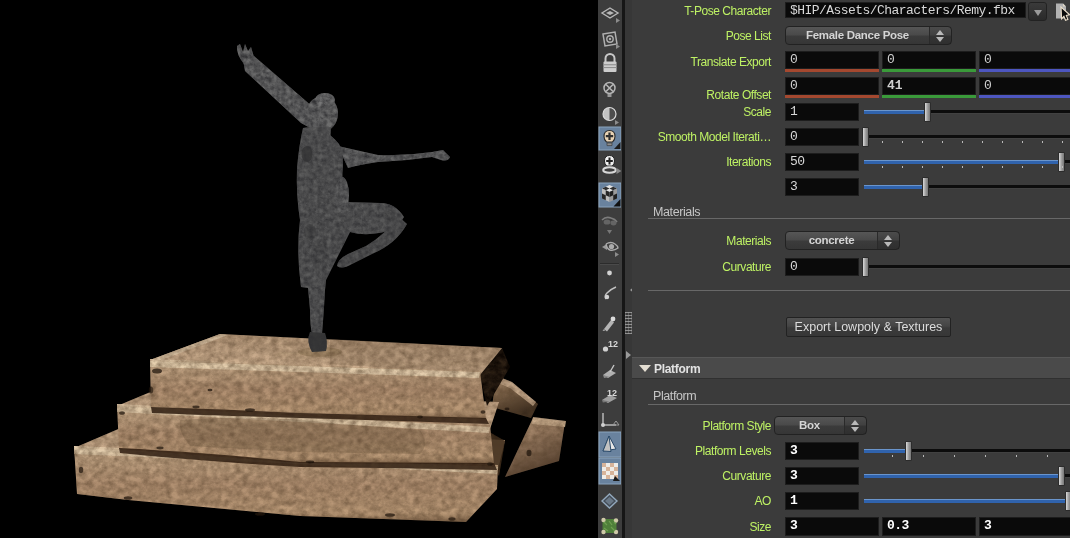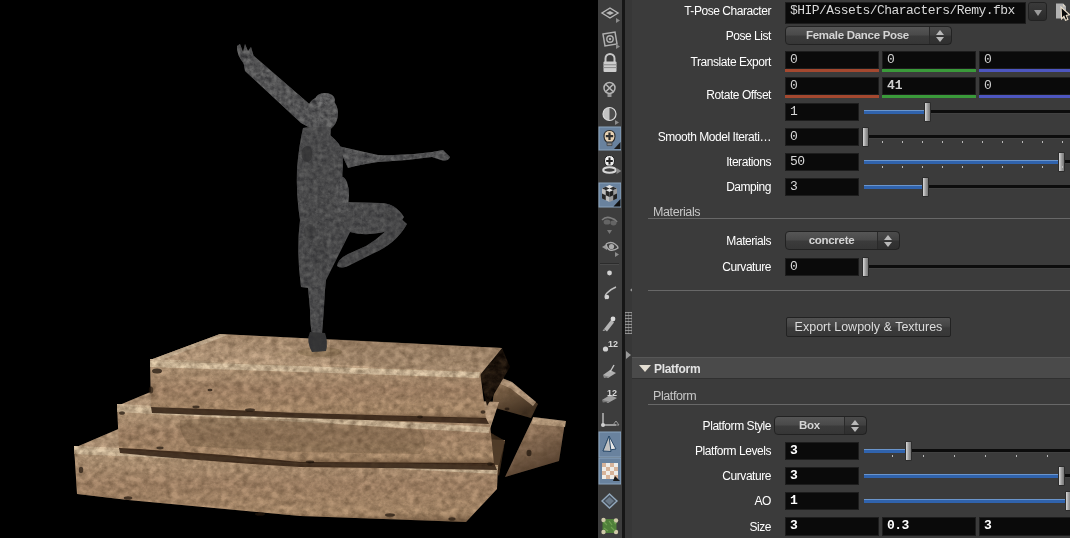--- a/index.html
+++ b/index.html
@@ -3,21 +3,21 @@
 <meta charset="utf-8">
 <style>
 * { margin:0; padding:0; box-sizing:border-box; }
 html,body { width:1070px; height:538px; overflow:hidden; background:#3b3b3b; }
 #stage { position:relative; width:1070px; height:538px; font-family:"Liberation Sans", sans-serif; }
 #viewport { position:absolute; left:0; top:0; width:598px; height:538px; background:#000; }
 #toolbar { position:absolute; left:598px; top:0; width:24px; height:538px; background:#3d3d3d; }
 #tdiv { position:absolute; left:622px; top:0; width:3px; height:538px; background:#161616; }
 #splitter { position:absolute; left:625px; top:0; width:7px; height:538px; background:#373737; }
 #panel { position:absolute; left:632px; top:0; width:438px; height:538px; background:#3b3b3b; overflow:hidden; }
-.lab { position:absolute; right:299px; width:220px; text-align:right; font-size:12px; letter-spacing:-0.45px; color:#ffffff; white-space:nowrap; }
+.lab { position:absolute; right:299px; width:220px; text-align:right; font-size:12px; letter-spacing:-0.45px; color:#bef264; white-space:nowrap; }
 .fld { position:absolute; background:#0a0a0a; border:1px solid #1d1d1d; color:#d8d8d8; font-family:"Liberation Mono", monospace; font-size:13px; letter-spacing:-0.55px; line-height:16px; padding-left:4px; white-space:nowrap; overflow:hidden; }
 .fld b { color:#fff; }
 .hdg { position:absolute; left:21px; font-size:12.5px; letter-spacing:-0.4px; color:#c6c6c6; }
 .hrule { position:absolute; left:16px; right:0; height:1px; background:#686868; }
 .drop { position:absolute; height:19px; border:1px solid #222; border-radius:4px; background:linear-gradient(#565656 0%, #4a4a4a 45%, #3b3b3b 55%, #363636 100%); color:#d4d4d4; font-size:11.5px; letter-spacing:-0.3px; font-weight:bold; }
 .drop .txt { position:absolute; left:0; right:22px; top:0; bottom:0; text-align:center; line-height:17.5px; }
 .drop .spin { position:absolute; right:0; top:0; bottom:0; width:22px; border-left:1px solid #2a2a2a; background:rgba(0,0,0,0.12); }
 .spin:before { content:""; position:absolute; left:6px; top:3px; border-width:0 4.5px 5px 4.5px; border-style:solid; border-color:transparent transparent #b9b9b9 transparent; }
 .spin:after { content:""; position:absolute; left:6px; top:10px; border-width:5px 4.5px 0 4.5px; border-style:solid; border-color:#b9b9b9 transparent transparent transparent; }
 .track { position:absolute; left:232px; right:0; height:4px; background:#0c0c0c; border-bottom:1px solid rgba(255,255,255,0.22); }
@@ -256,21 +256,21 @@
   </svg>
   </div>
   <div id="tdiv"></div>
   <div id="splitter">
     <div style="position:absolute;left:1px;top:290px;border:4px solid transparent;border-right:5px solid #9a9a9a;margin-top:-4px"></div>
     <div style="position:absolute;left:0px;top:312px;width:7px;height:22px;background:repeating-linear-gradient(0deg,rgba(165,165,165,0.8) 0 1px,transparent 1px 3px),repeating-linear-gradient(90deg,rgba(165,165,165,0.35) 0 1px,transparent 1px 3px)"></div>
     <div style="position:absolute;left:1px;top:355px;border:4px solid transparent;border-left:5px solid #9a9a9a;margin-top:-4px"></div>
   </div>
   <div id="panel">
     <div class="lab" style="top:4px">T-Pose Character</div>
-    <div class="fld" style="left:153px;top:2px;width:241px;height:22px">$HIP/Assets/Characters/Remy.fbx</div>
+    <div class="fld" style="left:153px;top:2px;width:241px;height:16px">$HIP/Assets/Characters/Remy.fbx</div>
     <div style="position:absolute;left:396px;top:2px;width:19px;height:19px;background:linear-gradient(#3a3a3a,#2a2a2a);border:1px solid #222;border-radius:3px">
       <div style="position:absolute;left:5px;top:7px;border-width:6px 4.5px 0 4.5px;border-style:solid;border-color:#9a9a9a transparent transparent transparent"></div>
     </div>
     <svg style="position:absolute;left:420px;top:2px" width="18" height="20" viewBox="0 0 18 20">
       <path d="M4 1.5 h7 l3 3 v12 h-10 z" fill="#b2b2b2"></path>
       <path d="M11 1.5 l3 3 h-3 z" fill="#ded6c6"></path>
       <path d="M9 5 l0.6 11.8 l2.3-2.5 l1.6 4 l2.4-0.9 l-1.6-4 l3.4-0.6 z" fill="#0a0a0a" stroke="#ecdfca" stroke-width="1.1"></path>
     </svg>
 
     <div class="lab" style="top:29px">Pose List</div>
@@ -300,20 +300,21 @@
       </div>
     <div class="xval" style="left:250px;top:77px">
         <div class="fb"><b>41</b></div>
         <div class="cb" style="background:#3a9a3a"></div>
       </div>
     <div class="xval" style="left:347px;top:77px;width:95px">
         <div class="fb">0</div>
         <div class="cb" style="background:#4d56c0"></div>
       </div>
 
+    <div class="lab" style="top:105px">Scale</div>
     <div class="fld" style="left:153px;top:103px;width:74px;height:18px">1</div>
     <div class="track" style="top:110px">
         <div class="tfill" style="width:64px"></div>
         <div class="handle" style="left:60px"></div>
       </div>
 
     <div class="lab" style="top:130px">Smooth Model Iterati…</div>
     <div class="fld" style="left:153px;top:128px;width:74px;height:18px">0</div>
     <div class="track" style="top:135px">
         <div class="handle" style="left:-2px"></div>
@@ -321,21 +322,20 @@
       </div>
 
     <div class="lab" style="top:155px">Iterations</div>
     <div class="fld" style="left:153px;top:153px;width:74px;height:18px">50</div>
     <div class="track" style="top:160px">
         <div class="tfill" style="width:198px"></div>
         <div class="handle" style="left:194px"></div>
       <div style="position:absolute;left:18px;right:0;top:6px;height:2px;background:repeating-linear-gradient(90deg,#bbb 0 1px,transparent 1px 20px)"></div>
       </div>
 
-    <div class="lab" style="top:180px">Damping</div>
     <div class="fld" style="left:153px;top:178px;width:74px;height:18px">3</div>
     <div class="track" style="top:185px">
         <div class="tfill" style="width:62px"></div>
         <div class="handle" style="left:58px"></div>
       </div>
 
     <div class="hdg" style="top:205px">Materials</div>
     <div class="hrule" style="top:218px"></div>
 
     <div class="lab" style="top:234px">Materials</div>

